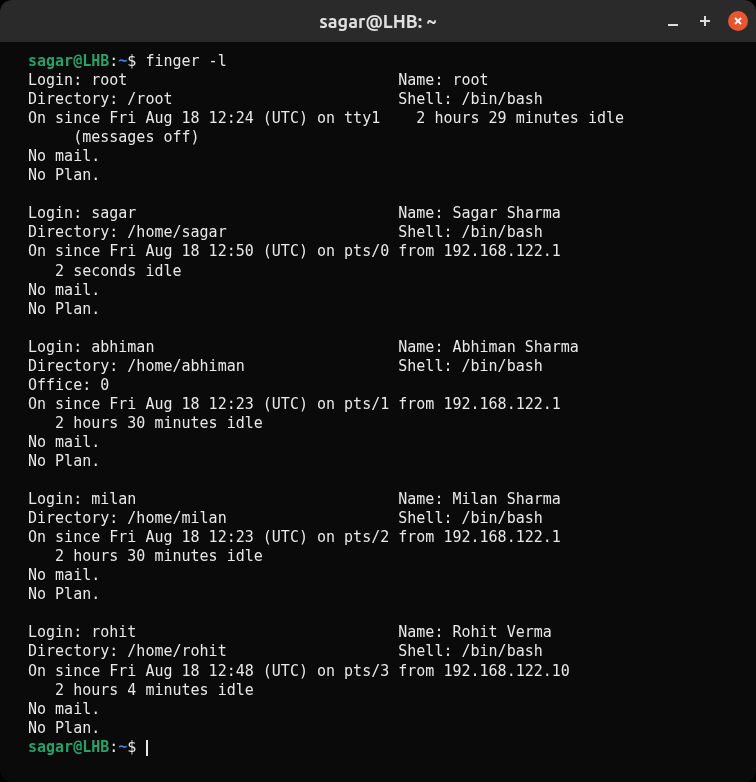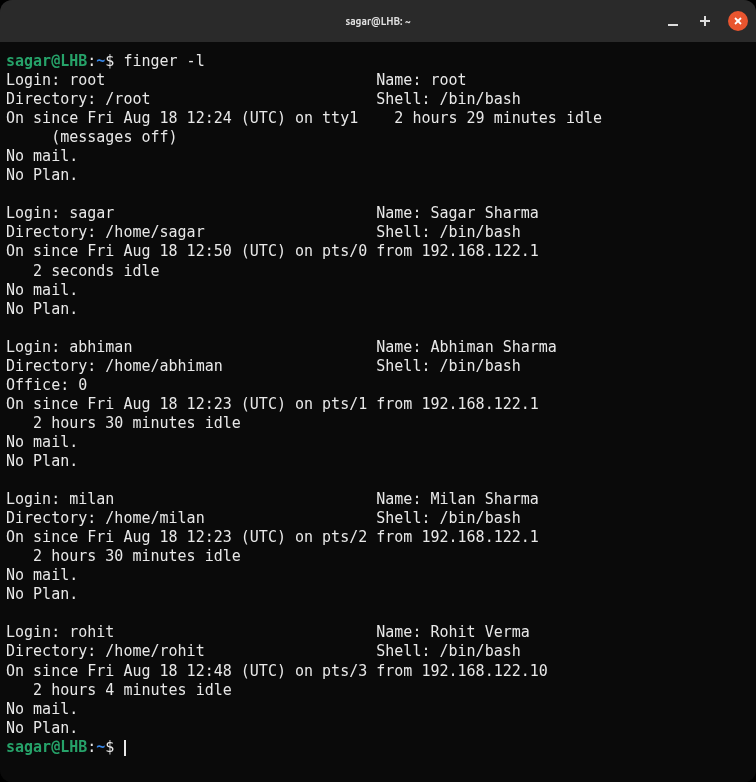--- a/index.html
+++ b/index.html
@@ -24,21 +24,21 @@
       height: 42px;
       background: #2a2a2a;
       display: flex;
       align-items: center;
       justify-content: center;
       position: relative;
       flex-shrink: 0;
     }
     .title {
       color: #e0e0e0;
-      font-size: 10px;
+      font-size: 18px;
       font-weight: bold;
       font-family: -apple-system, "Segoe UI", Ubuntu, sans-serif;
     }
     .controls {
       position: absolute;
       right: 8px;
       display: flex;
       gap: 14px;
       align-items: center;
     }
@@ -55,21 +55,21 @@
     .ctrl.close {
       background: #e9552f;
       border-radius: 50%;
       width: 20px;
       height: 20px;
       color: #fff;
     }
     .ctrl svg { display: block; }
     .terminal {
       flex: 1;
-      padding: 10px 6px;
+      padding: 10px 28px;
       background: #0a0a0a;
       color: #e8e8e8;
       line-height: 1.27;
       white-space: pre;
       font-weight: 500;
       letter-spacing: 0px;
     }
     .prompt-user { color: #26a269; font-weight: bold; }
     .prompt-colon { color: #e8e8e8; }
     .prompt-path { color: #3584e4; font-weight: bold; }

